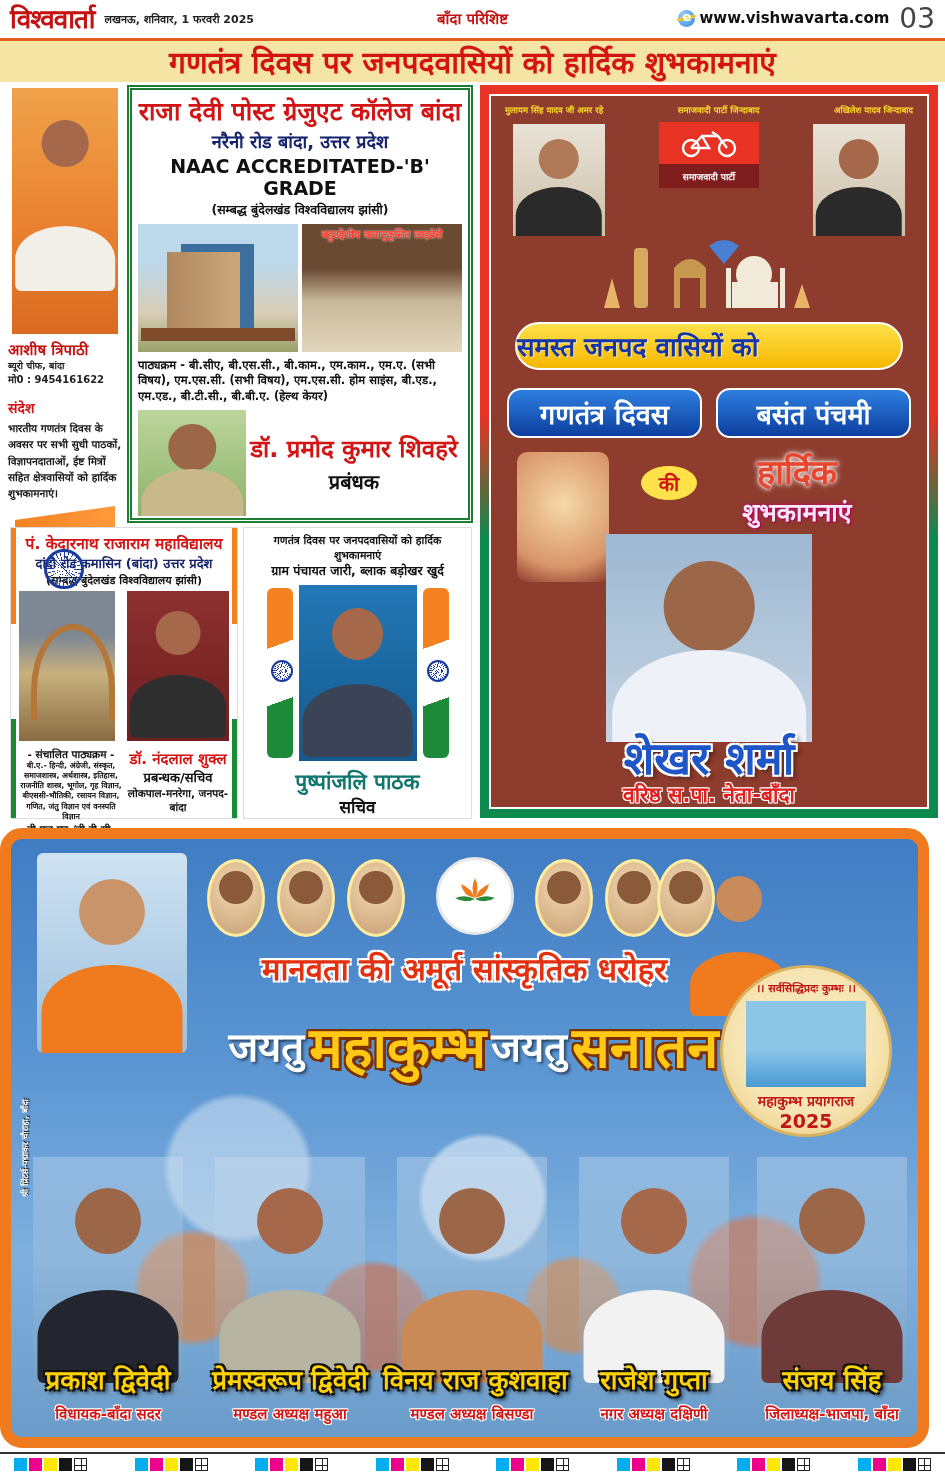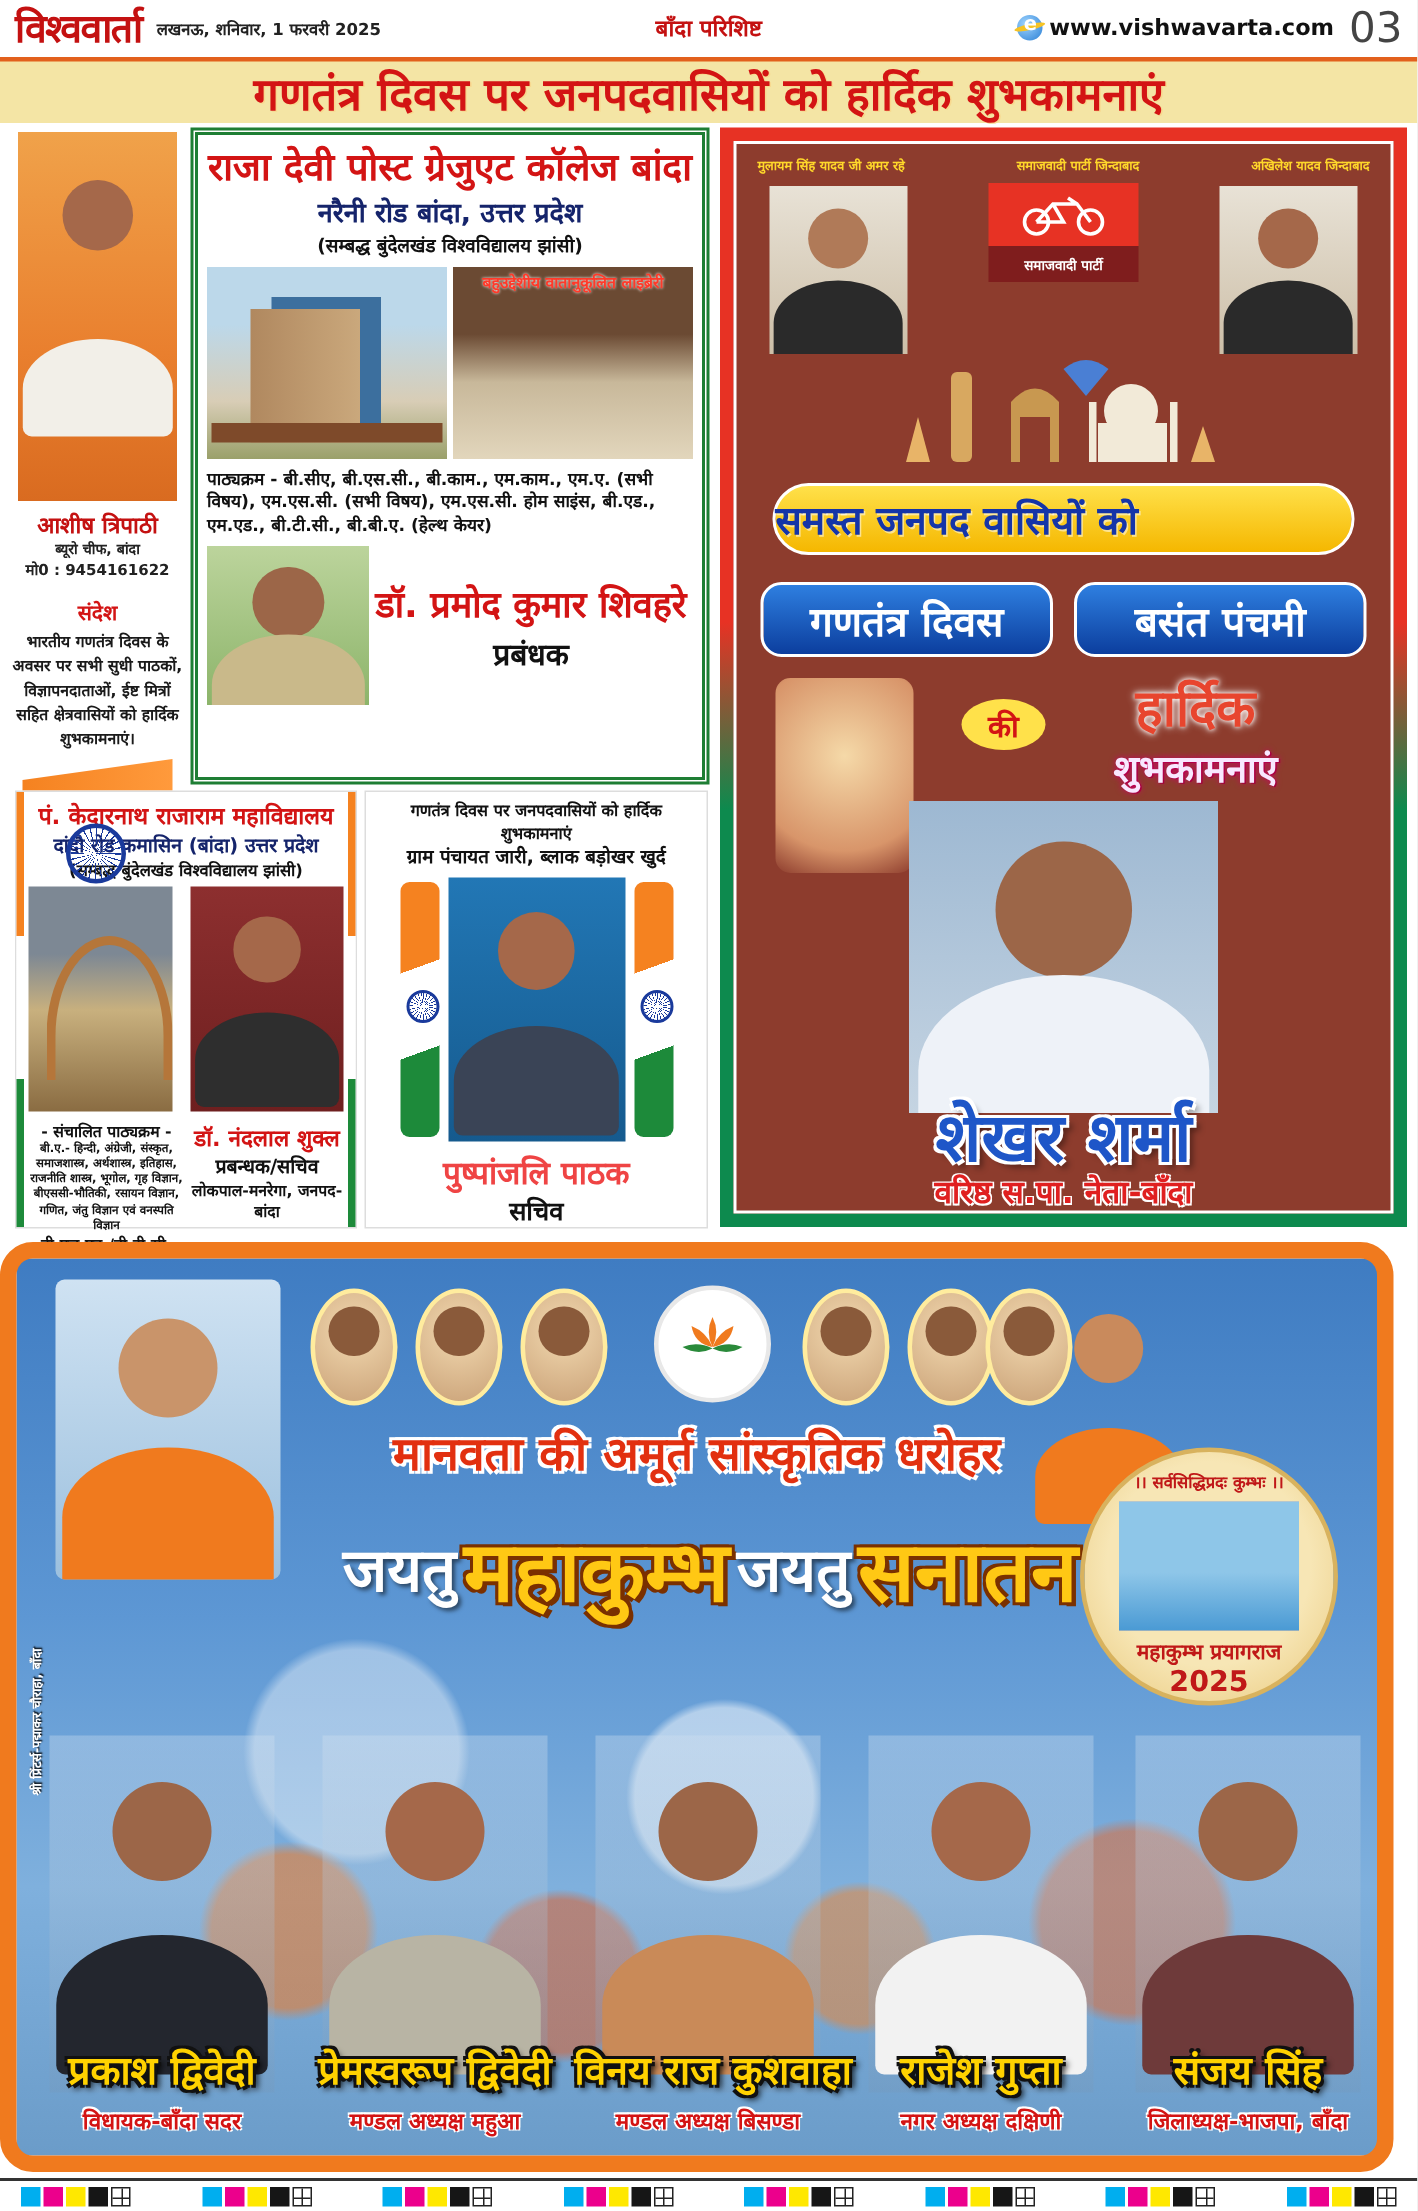--- a/index.html
+++ b/index.html
@@ -16,21 +16,21 @@
   .hdr .pageno{font-size:28px;color:#444;font-weight:normal;margin-left:6px}
   .eicon{width:17px;height:17px;border-radius:50%;background:radial-gradient(circle at 35% 35%,#9fd4ff,#2a7fd4);position:relative;display:inline-block}
   .eicon::after{content:"e";position:absolute;left:4px;top:-1px;color:#fff;font-size:13px;font-weight:bold}
   .eicon::before{content:"";position:absolute;left:-2px;top:6px;width:21px;height:4px;background:#f6c324;border-radius:50%;transform:rotate(-12deg)}
 
   
   .banner{position:absolute;left:0;top:38px;width:945px;height:44px;background:#f4e5a5;border-top:3px solid #e2601c;display:flex;align-items:center;justify-content:center}
   .banner span{font-size:30px;font-weight:bold;color:#d31414;text-shadow:1px 1px 0 #f8d98f}
 
   
-  .bureau{position:absolute;left:8px;top:88px;width:114px;height:432px;text-align:center}
+  .bureau{position:absolute;left:8px;top:88px;width:114px;height:432px;text-align:left}
   .bureau .ph{width:106px;height:246px;margin:0 auto;background:linear-gradient(180deg,#f0a24a,#e97f2e 60%,#d96b20)}
   .bureau .nm{color:#c41111;font-weight:bold;font-size:15px;margin-top:5px}
   .bureau .tt{font-size:9.5px;font-weight:bold;color:#222}
   .bureau .mb{font-size:10px;font-weight:bold;color:#222}
   .bureau .mh{color:#d31414;font-weight:bold;font-size:14px;margin-top:12px}
   .bureau .msg{font-size:10.5px;font-weight:bold;color:#1a1a1a;line-height:1.55;margin-top:3px}
   .flag{width:100px;height:110px;margin:12px auto 0;position:relative}
   .flag .st{position:absolute;left:0;width:100%;height:34%;transform:skewY(-8deg)}
   .flag .s1{top:0;background:linear-gradient(90deg,#f58220,#ff9a3c)}
   .flag .s2{top:33%;background:#fdfdfd;border:1px solid #eee}
@@ -106,21 +106,21 @@
   .ked .ns{color:#111;font-weight:bold;font-size:10.5px}
 
   
   .push{position:absolute;left:243px;top:527px;width:229px;height:292px;background:#fff;text-align:center;padding:4px 6px;border:1px solid #ddd}
   .push .l1{font-size:10.8px;font-weight:bold;color:#111}
   .push .l2{font-size:12.5px;font-weight:bold;color:#111}
   .push .mid{display:flex;justify-content:center;align-items:center;gap:6px;margin-top:6px}
   .push .rib{width:26px;height:170px;background:linear-gradient(160deg,#f58220 0 34%,#fff 34% 66%,#1d8a3a 66% 100%);border-radius:6px;position:relative}
   .push .rib::after{content:"";position:absolute;left:4px;top:72px;width:18px;height:18px;border:2px solid #1a3a9c;border-radius:50%;background:repeating-conic-gradient(#1a3a9c 0 4deg,transparent 4deg 16deg)}
   .push .ph{width:118px;height:176px;background:linear-gradient(180deg,#2277b5,#155a8e)}
-  .push .nn{color:#ef4444;font-weight:bold;font-size:21px;margin-top:6px}
+  .push .nn{color:#0f766e;font-weight:bold;font-size:21px;margin-top:6px}
   .push .nt{color:#111;font-weight:bold;font-size:17px}
 
   
   .bjp{position:absolute;left:0;top:828px;width:929px;height:620px;border:11px solid #f07a1e;border-radius:22px;background:
       radial-gradient(circle at 20% 75%,rgba(244,120,32,.55) 0 6%,transparent 7%),
       radial-gradient(circle at 40% 80%,rgba(230,90,30,.5) 0 7%,transparent 8%),
       radial-gradient(circle at 62% 78%,rgba(244,130,40,.5) 0 6%,transparent 7%),
       radial-gradient(circle at 82% 74%,rgba(235,100,35,.5) 0 7%,transparent 8%),
       radial-gradient(circle at 52% 60%,rgba(255,255,255,.5) 0 10%,transparent 11%),
       radial-gradient(circle at 25% 55%,rgba(255,255,255,.4) 0 9%,transparent 10%),
@@ -195,20 +195,21 @@
       <div class="st s1"></div>
         <div class="st s2"></div>
         <div class="st s3"></div>
         <span class="chakra"></span>
     </div>
   </div>
 
   <div class="rdc">
     <div class="t1">राजा देवी पोस्ट ग्रेजुएट कॉलेज बांदा</div>
     <div class="t2">नरैनी रोड बांदा, उत्तर प्रदेश</div>
+    <div class="t3">NAAC ACCREDITATED-'B' GRADE</div>
     <div class="t4">(सम्बद्ध बुंदेलखंड विश्वविद्यालय झांसी)</div>
     <div class="photos">
       <div class="bldg"></div>
       <div class="libr">
         <div class="cap">बहुउद्देशीय वातानुकूलित लाइब्रेरी</div>
       </div>
     </div>
     <div class="courses">पाठ्यक्रम - बी.सीए, बी.एस.सी., बी.काम., एम.काम., एम.ए. (सभी विषय), एम.एस.सी. (सभी विषय), एम.एस.सी. होम साइंस, बी.एड., एम.एड., बी.टी.सी., बी.बी.ए. (हेल्थ केयर)</div>
     <div class="mgr">
       <div class="ph" style="--skin:#9c6648;--shirt:#c9b98a">

